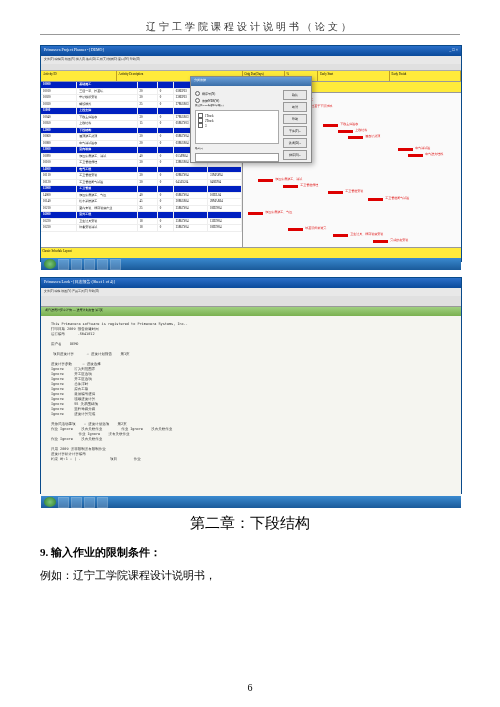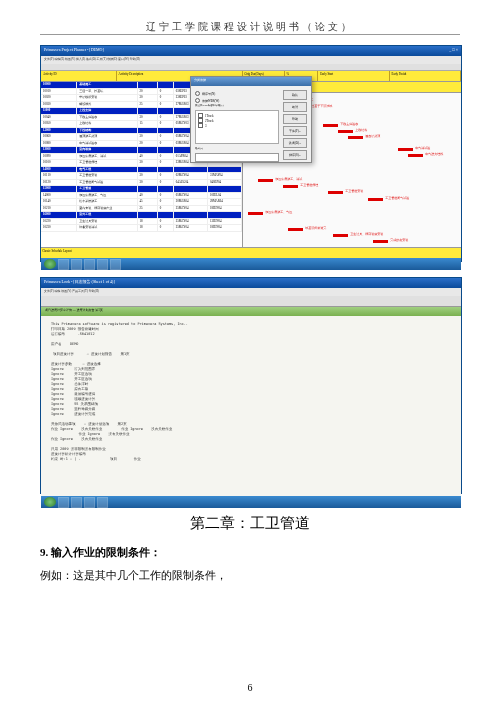--- a/index.html
+++ b/index.html
@@ -611,18 +611,18 @@
     </div>
     <div class="taskbar">
       <div class="start-btn"></div>
       <div class="tb-icon"></div>
       <div class="tb-icon"></div>
       <div class="tb-icon"></div>
       <div class="tb-icon"></div>
     </div>
   </div>
 
-  <div class="chapter-title">第二章：工卫管道</div>
+  <div class="chapter-title">第二章：下段结构</div>
   <div class="section-title">9. 输入作业的限制条件：</div>
-  <div class="body-text indent">例如：这是其中几个工作的限制条件，</div>
+  <div class="body-text indent">例如：辽宁工学院课程设计说明书，</div>
 
   <div class="page-number">6</div>
 </div>
 
 </body></html>

